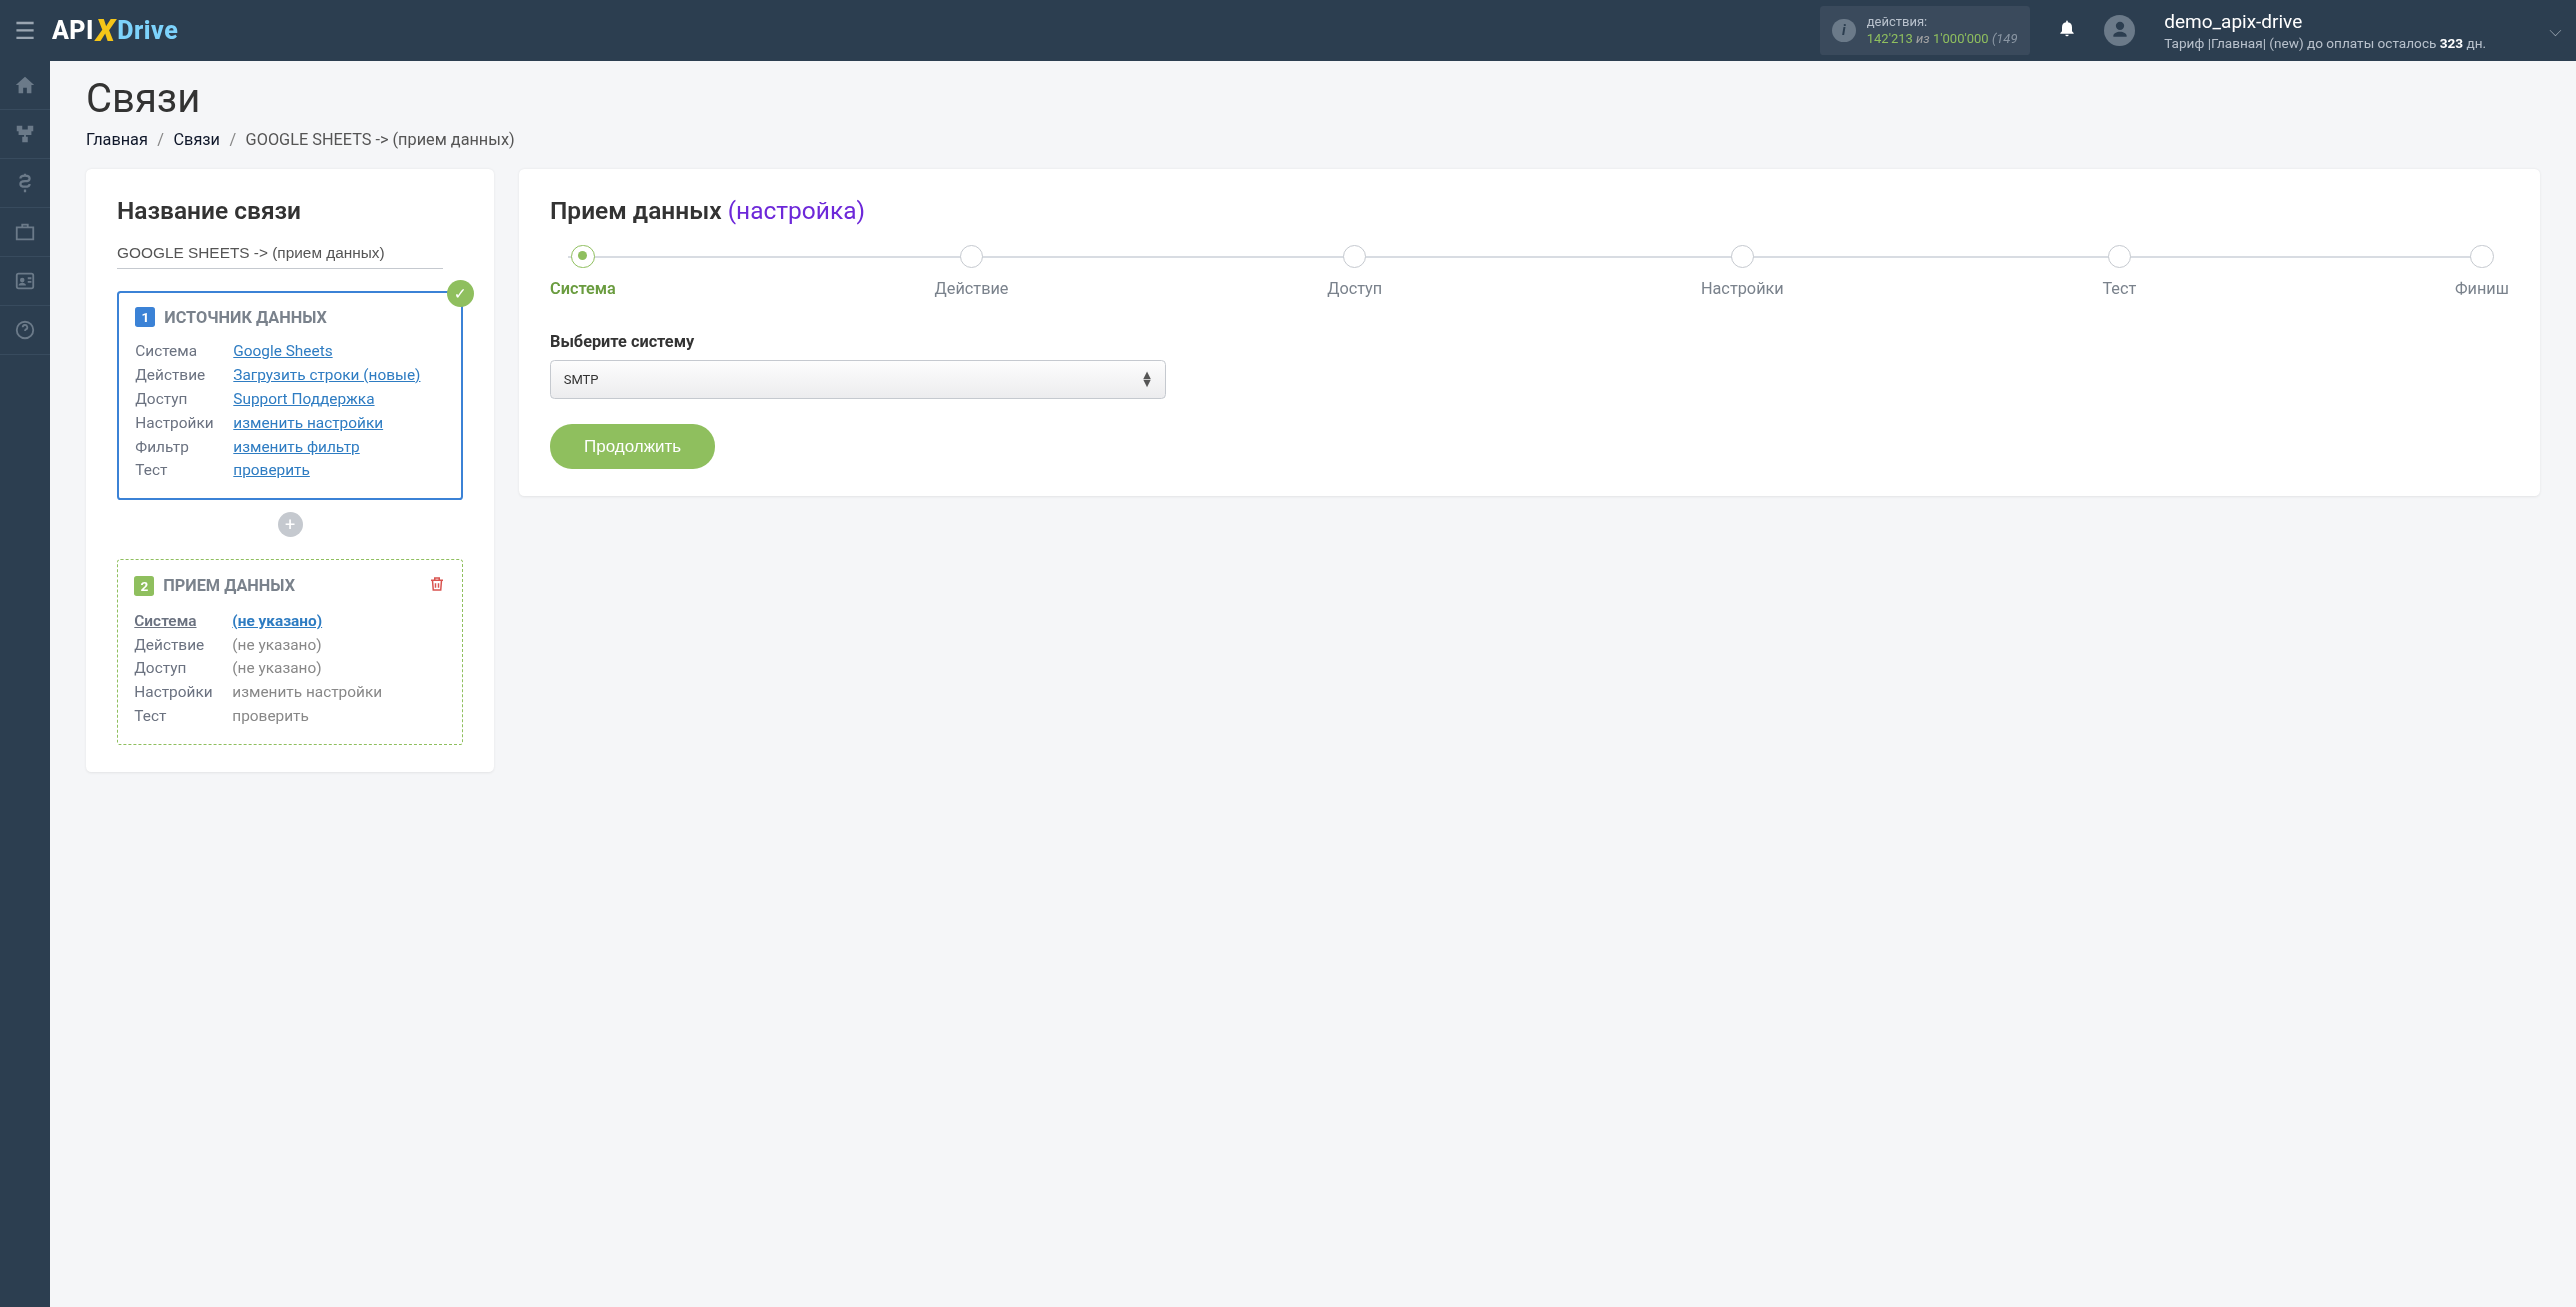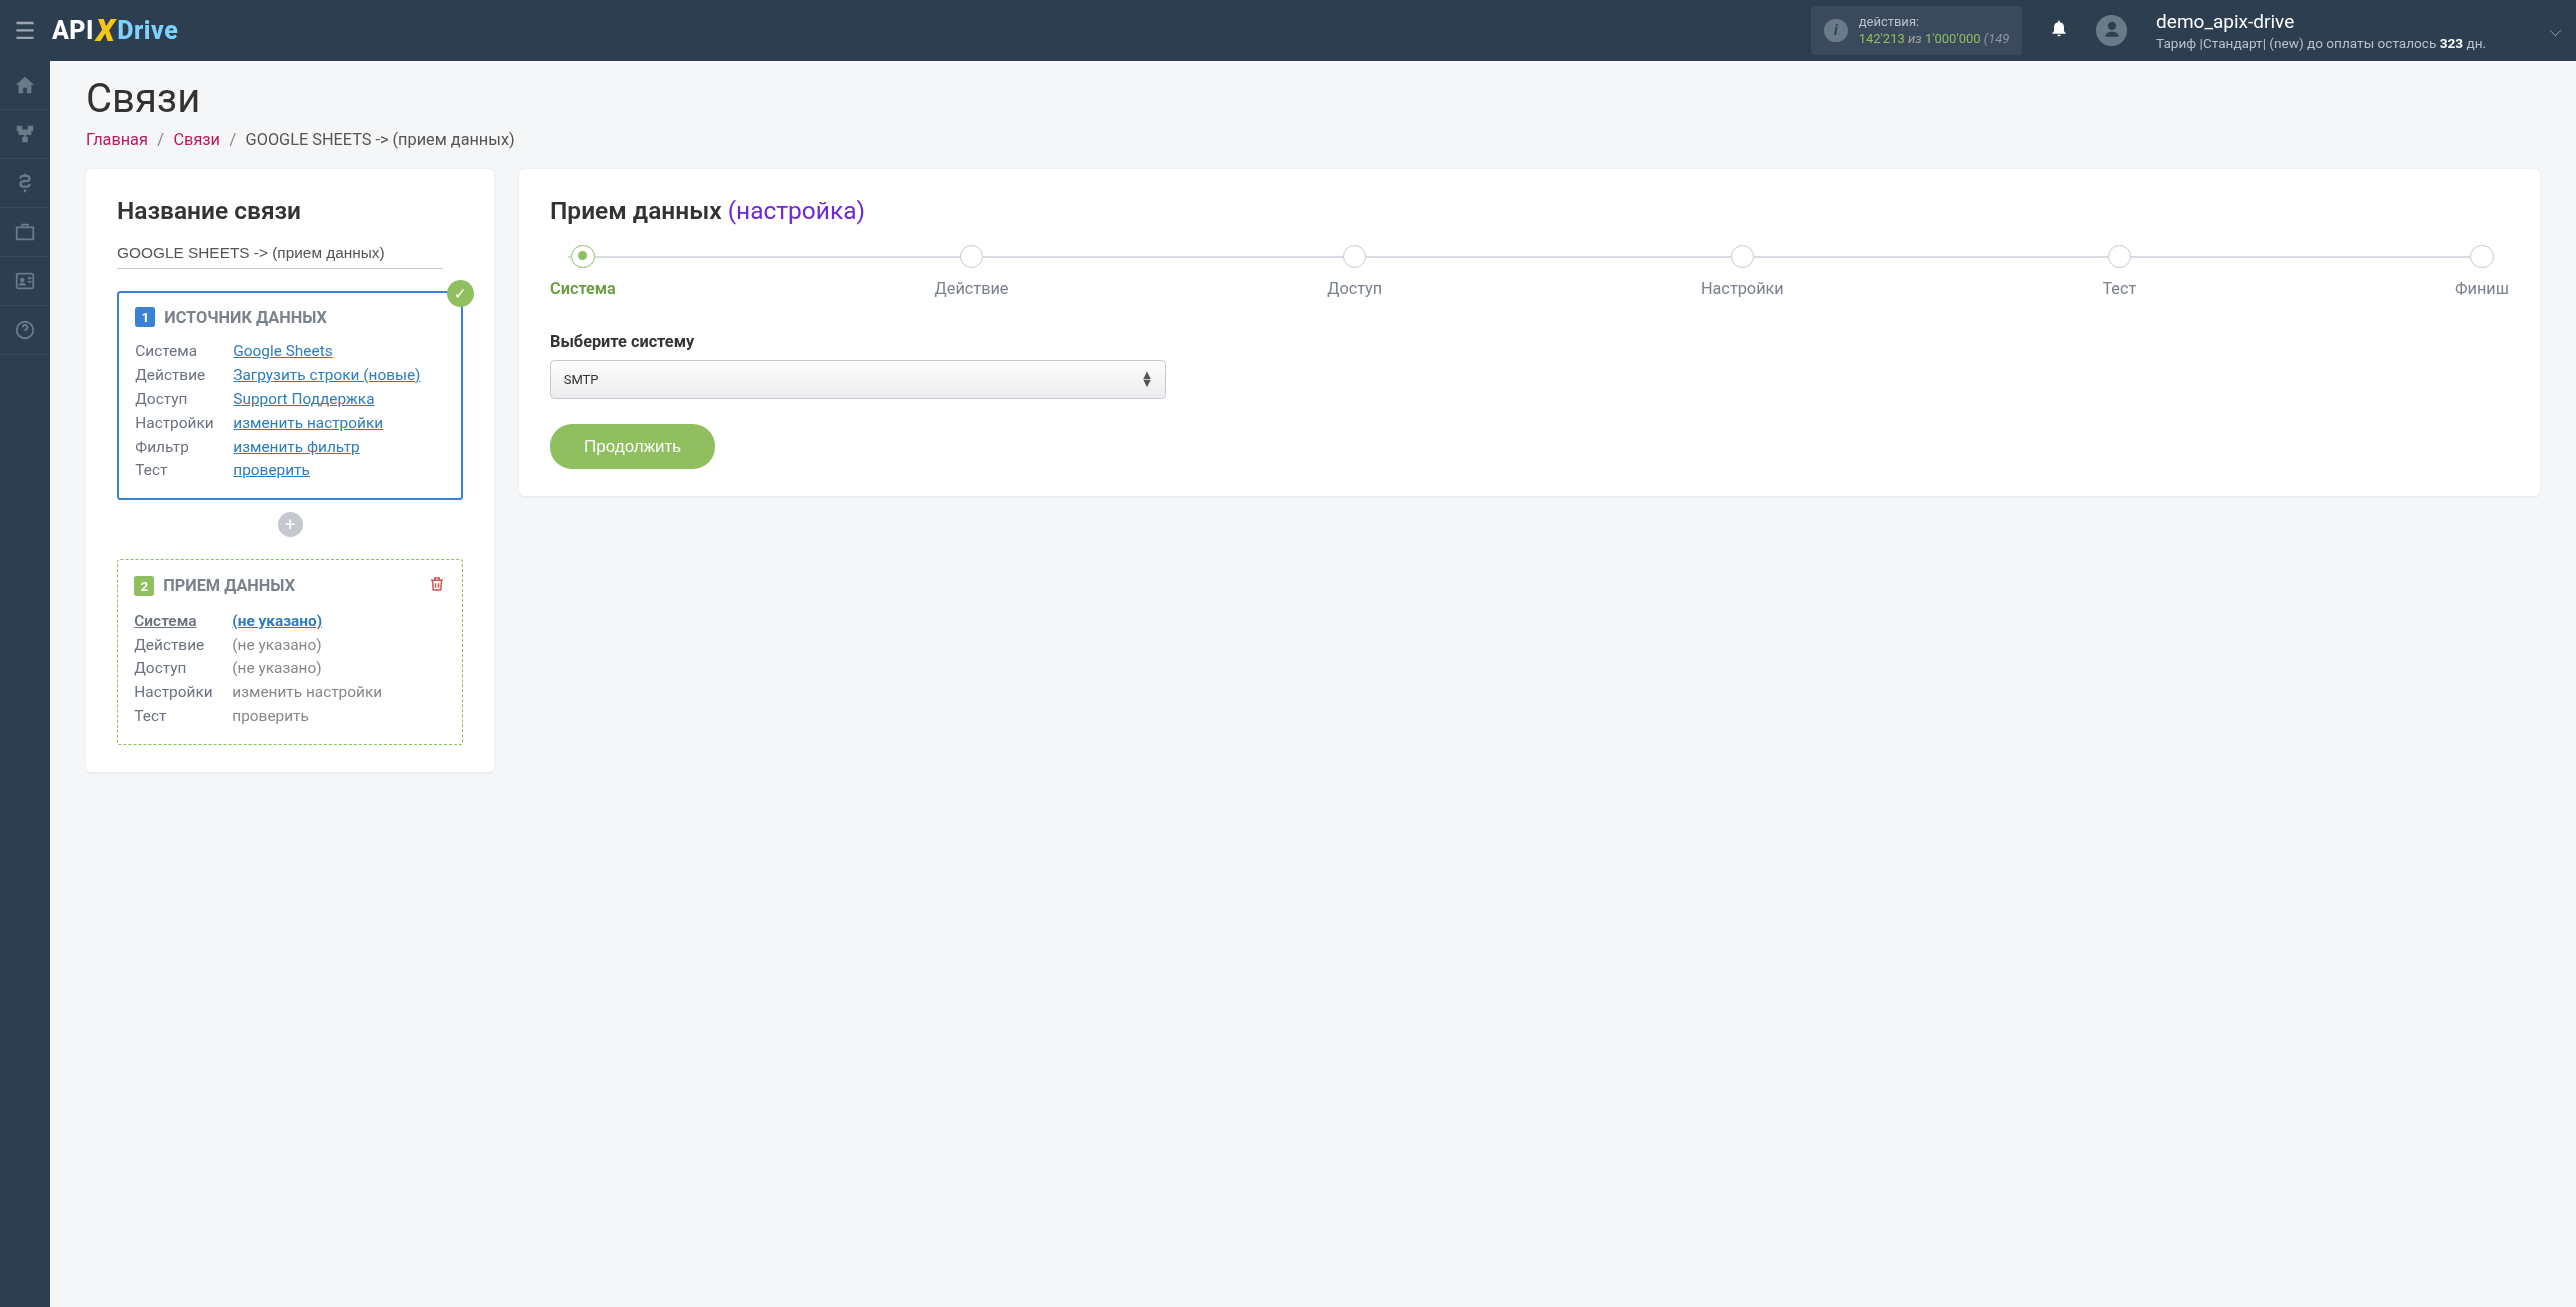--- a/index.html
+++ b/index.html
@@ -33,21 +33,21 @@
 
 .layout { display: flex; min-height: calc(100vh - 61px); }
 .sidebar { width: 50px; background: #2c3e50; display: flex; flex-direction: column; }
 .sidebar .item { height: 49px; display: flex; align-items: center; justify-content: center; color: #6b7a89; font-size: 20px; border-bottom: 0.9px solid #384b5e; cursor: pointer; }
 .sidebar .item svg { width: 22px; height: 22px; fill: #6b7a89; }
 
 
 .main { flex: 1; padding: 9px 36px 36px 36px; }
 .page-title { font-size: 40px; font-weight: 400; color: #333; margin-top: 5.4px; margin-bottom: 7.2px; }
 .breadcrumbs { font-size: 16.3px; color: #555; margin-bottom: 20px; }
-.breadcrumbs a { color: #be185d; text-decoration: none; }
+.breadcrumbs a { color: #0f172a; text-decoration: none; }
 .breadcrumbs .sep { color: #888; margin: 0 5.4px; }
 .breadcrumbs .current { color: #555; }
 
 .columns { display: flex; gap: 25px; align-items: flex-start; }
 .panel { background: #fff; border-radius: 5.4px; box-shadow: 0 0.9px 2.7px rgba(0,0,0,0.08); padding: 27px 31px; }
 .left-panel { width: 408px; flex-shrink: 0; }
 .right-panel { flex: 1; }
 
 .panel-heading { font-size: 24.5px; font-weight: 600; color: #333; margin-bottom: 16.3px; }
 .panel-heading .sub { color: #6d28d9; font-weight: 400; }
@@ -117,21 +117,21 @@
     </div>
     <div class="user-block">
       <div class="avatar">
         <svg viewBox="0 0 24 24">
             <path d="M12 12a5 5 0 1 0-5-5 5 5 0 0 0 5 5zm0 2c-4 0-8 2-8 5v1h16v-1c0-3-4-5-8-5z"></path>
           </svg>
       </div>
       <div class="user-text">
         <div class="name">demo_apix-drive</div>
         <div class="tariff">
-          <span>Тариф |Стандарт| (new) до оплаты осталось </span><b>323</b><span> дн.</span>
+          <span>Тариф |Главная| (new) до оплаты осталось </span><b>323</b><span> дн.</span>
         </div>
       </div>
     </div>
     <div class="chev">⌵</div>
   </div>
 </div>
 
 <div class="layout">
   <div class="sidebar">
     <div class="item">

